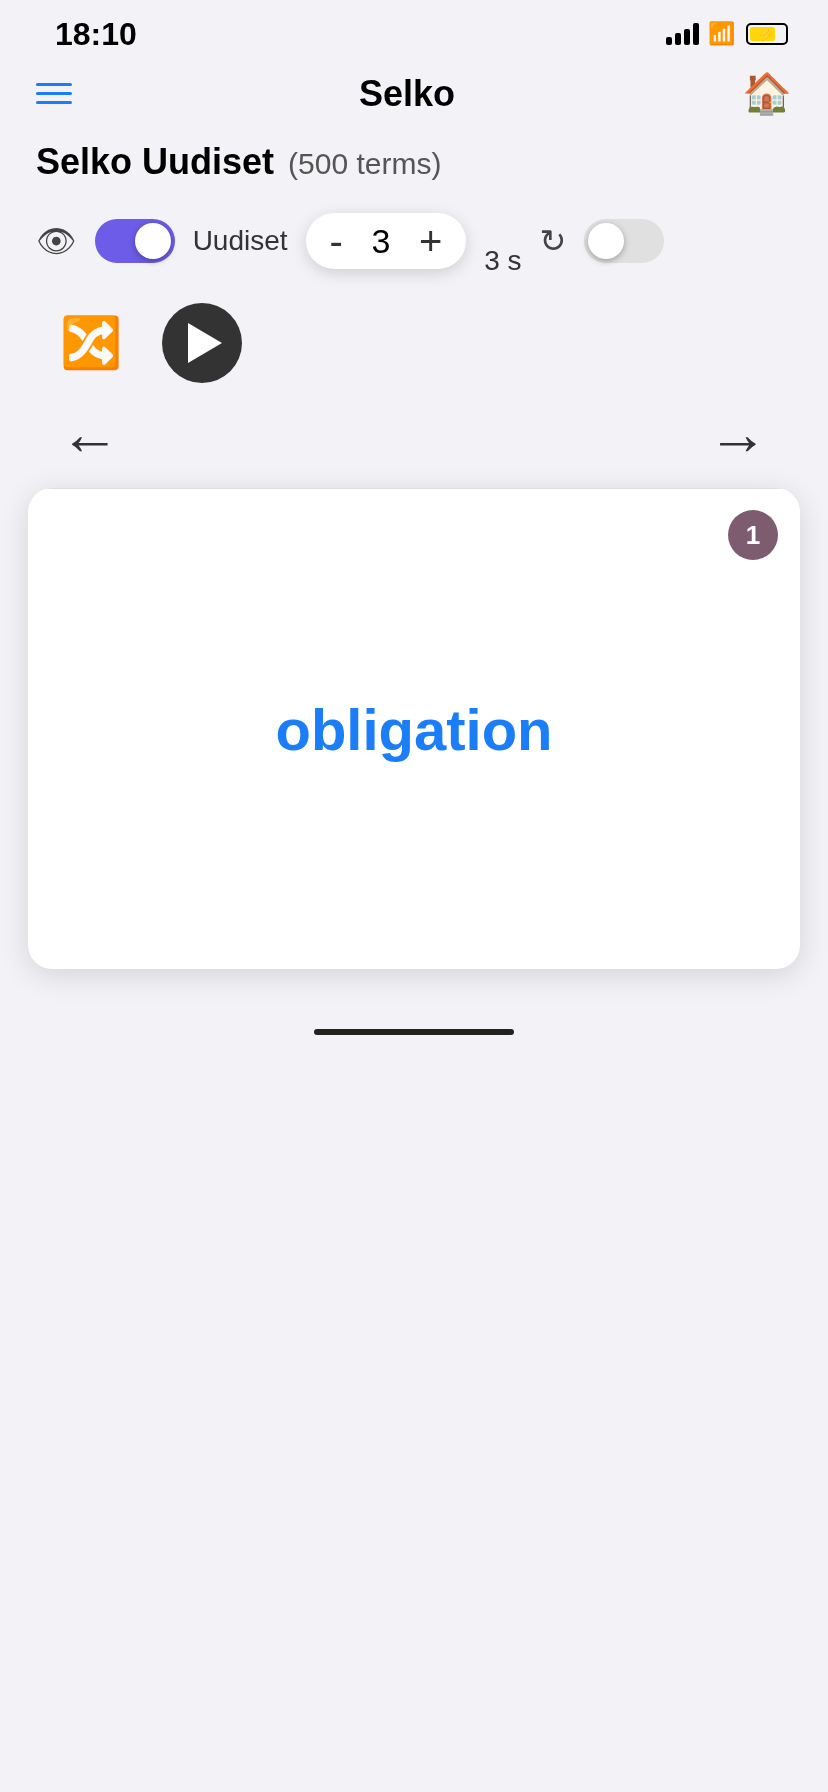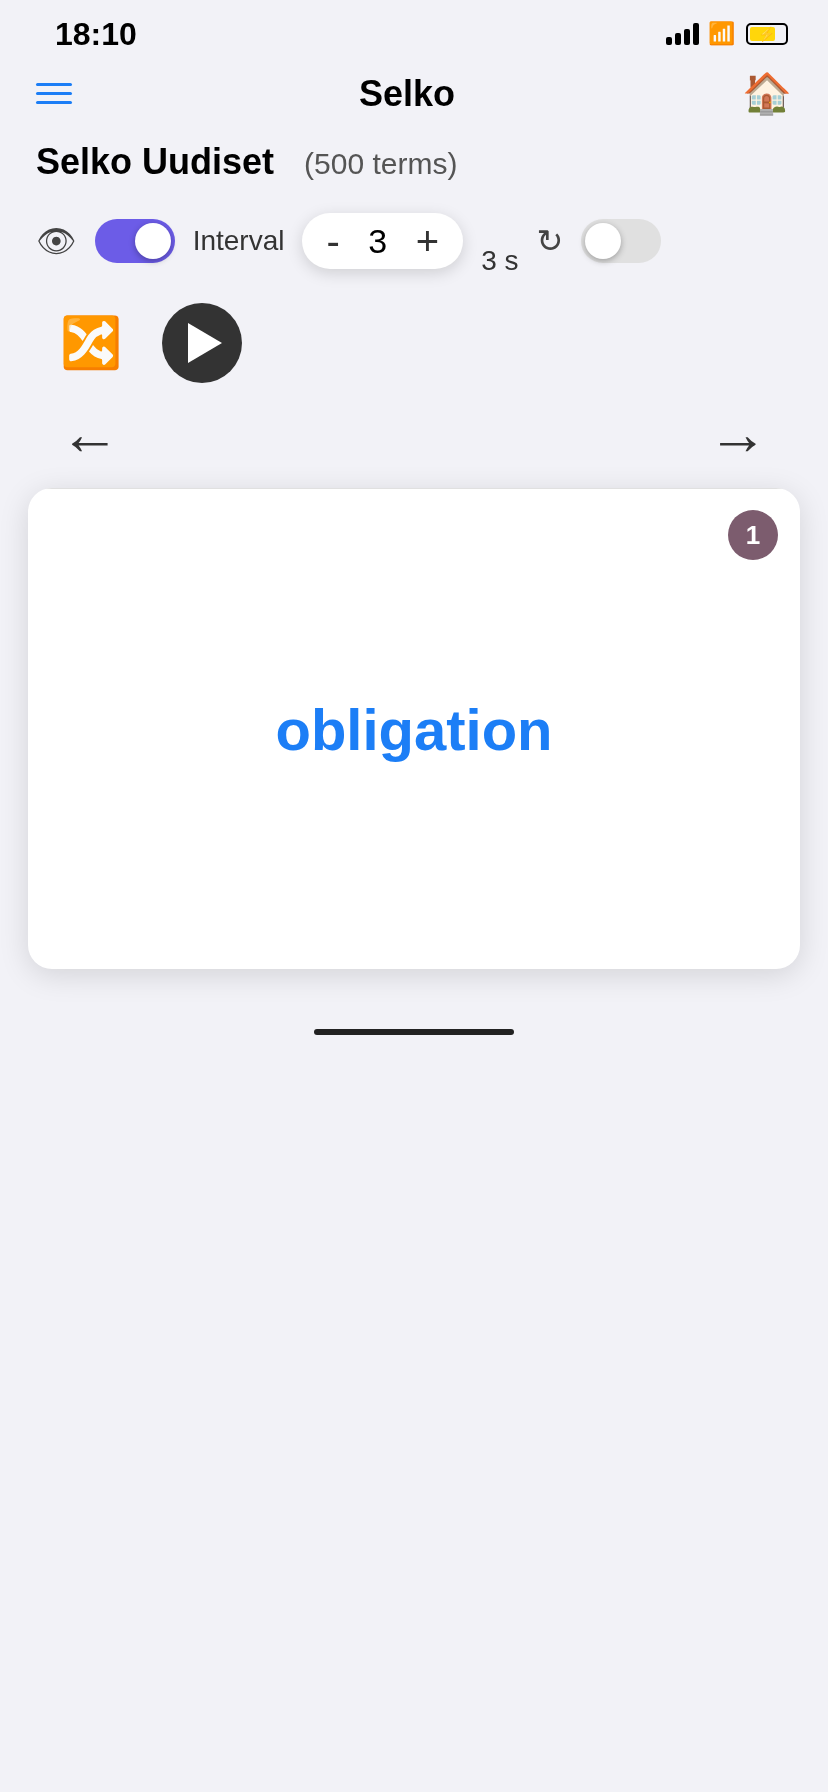--- a/index.html
+++ b/index.html
@@ -123,21 +123,21 @@
       color: #1c7ef6;
       font-size: 40px;
       cursor: pointer;
     }
 
     
     .deck-info {
       padding: 8px 36px 16px 36px;
       display: flex;
       align-items: baseline;
-      gap: 30px;
+      gap: 14px;
     }
     .deck-name {
       font-size: 36px;
       font-weight: 800;
       color: #000;
     }
     .deck-terms {
       font-size: 30px;
       font-weight: 400;
       color: #555;
@@ -385,21 +385,21 @@
 <div class="deck-info">
   <span class="deck-name">Selko Uudiset</span>
   <span class="deck-terms">(500 terms)</span>
 </div>
 
 <div class="controls-row">
   <span class="eye-icon">👁</span>
   <div class="toggle-switch">
     <div class="knob"></div>
   </div>
-  <span class="interval-label">Interval</span>
+  <span class="interval-label">Uudiset</span>
   <div class="interval-control">
     <span class="interval-btn">-</span>
     <span class="interval-value">3</span>
     <span class="interval-btn">+</span>
   </div>
   <span class="interval-time">3 s</span>
   <span class="refresh-icon">↻</span>
   <div class="toggle-switch-off">
     <div class="knob"></div>
   </div>

